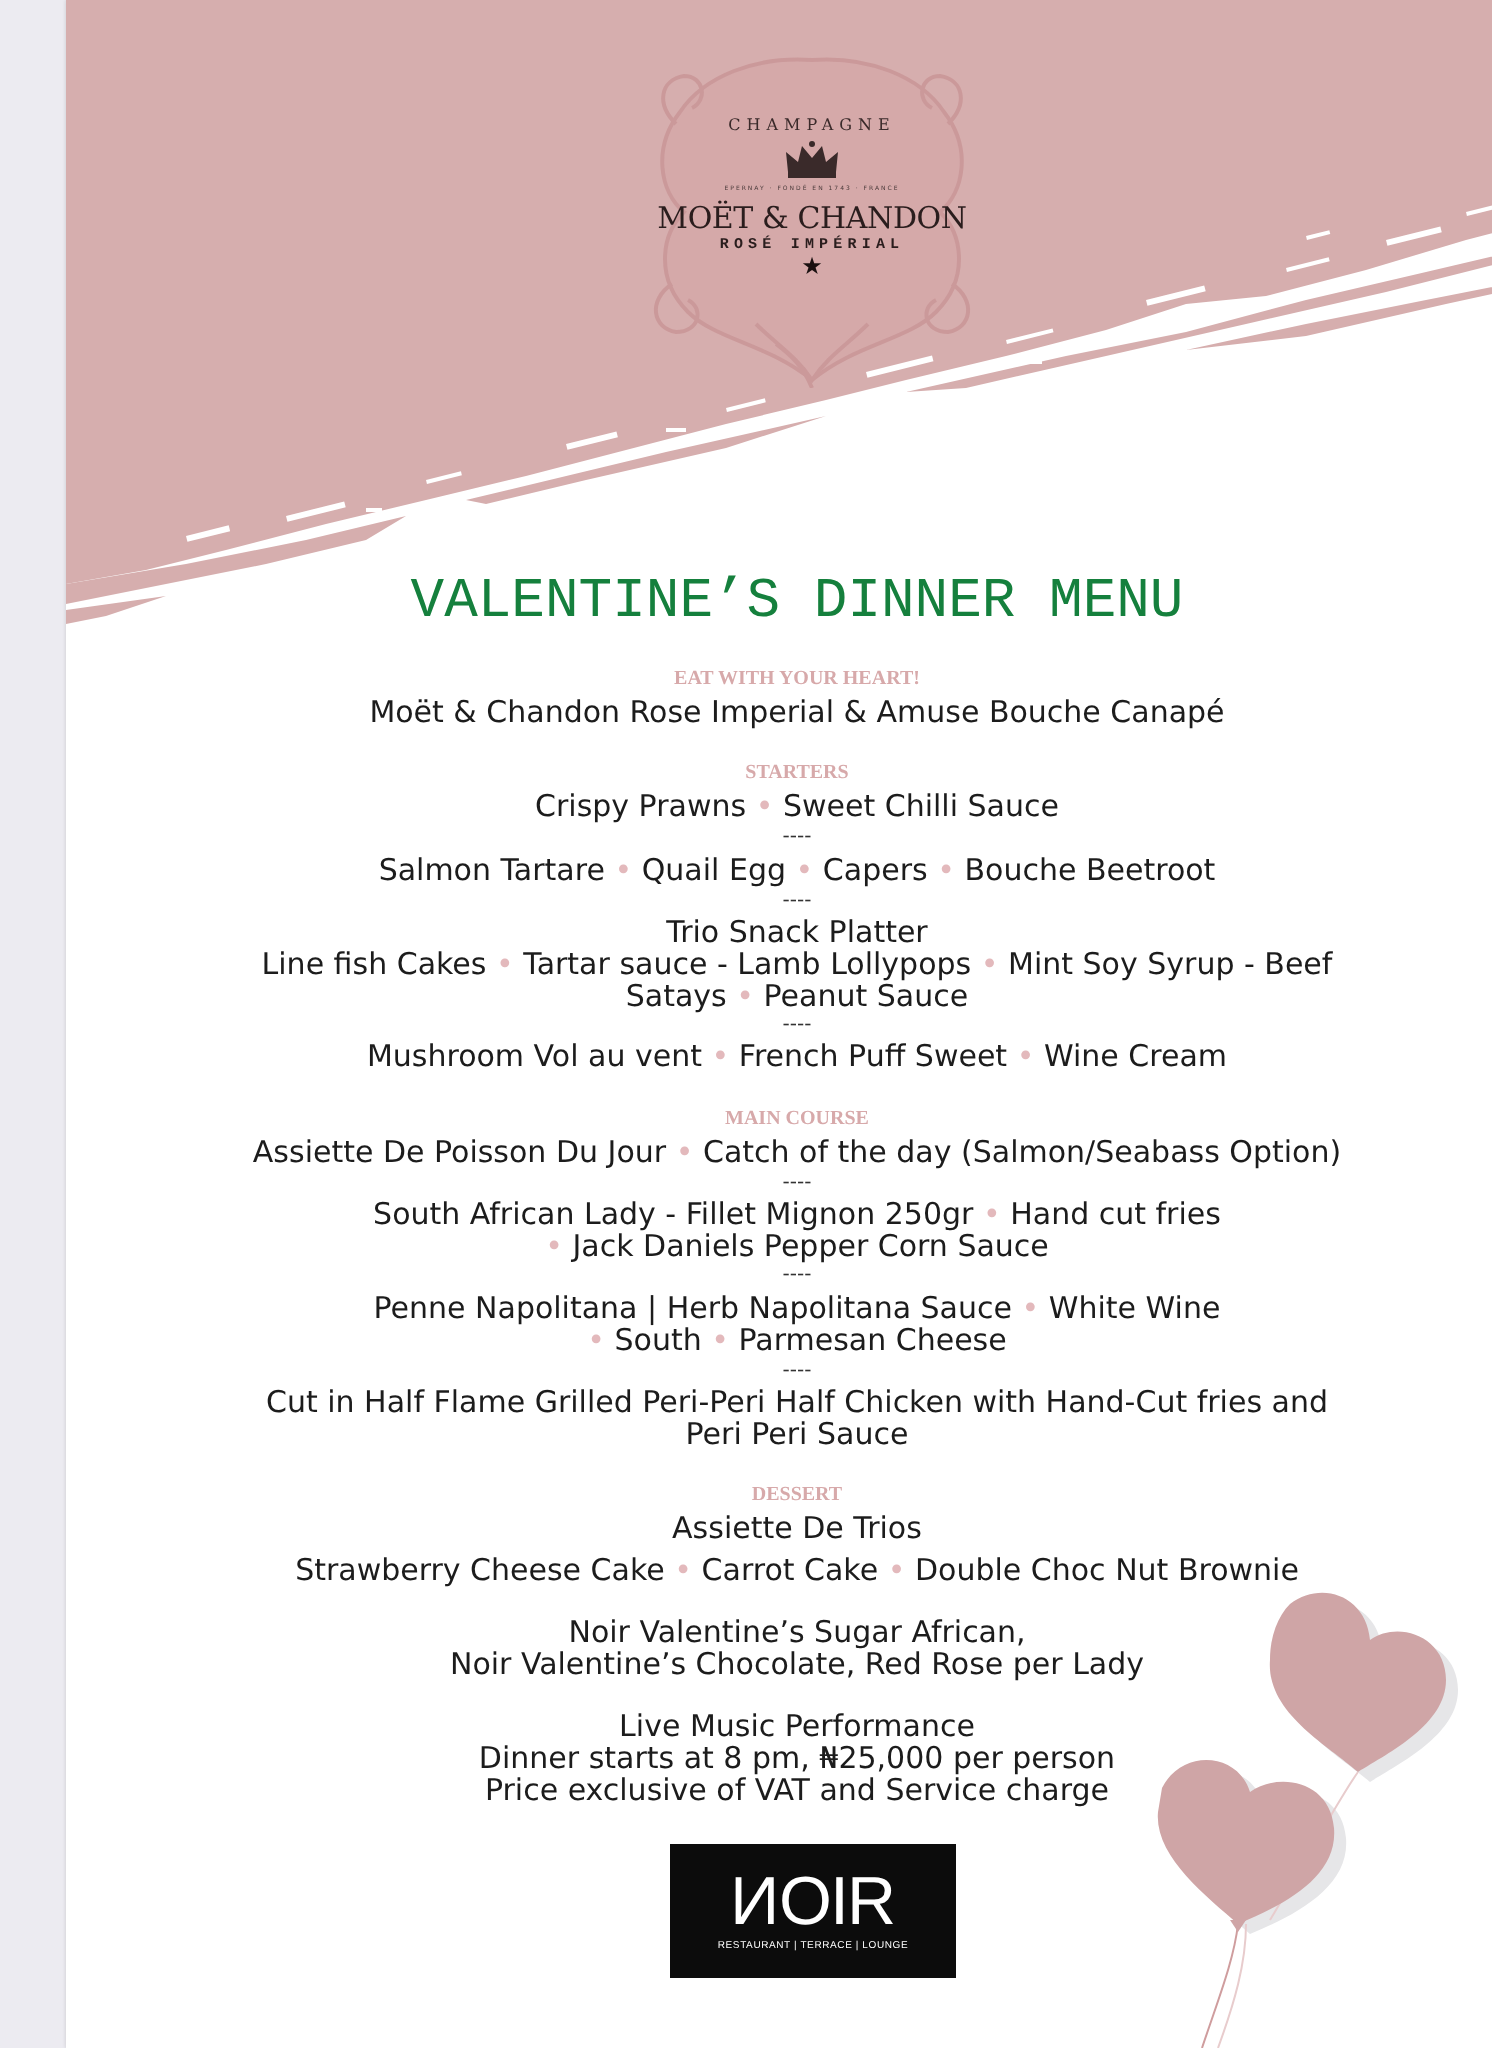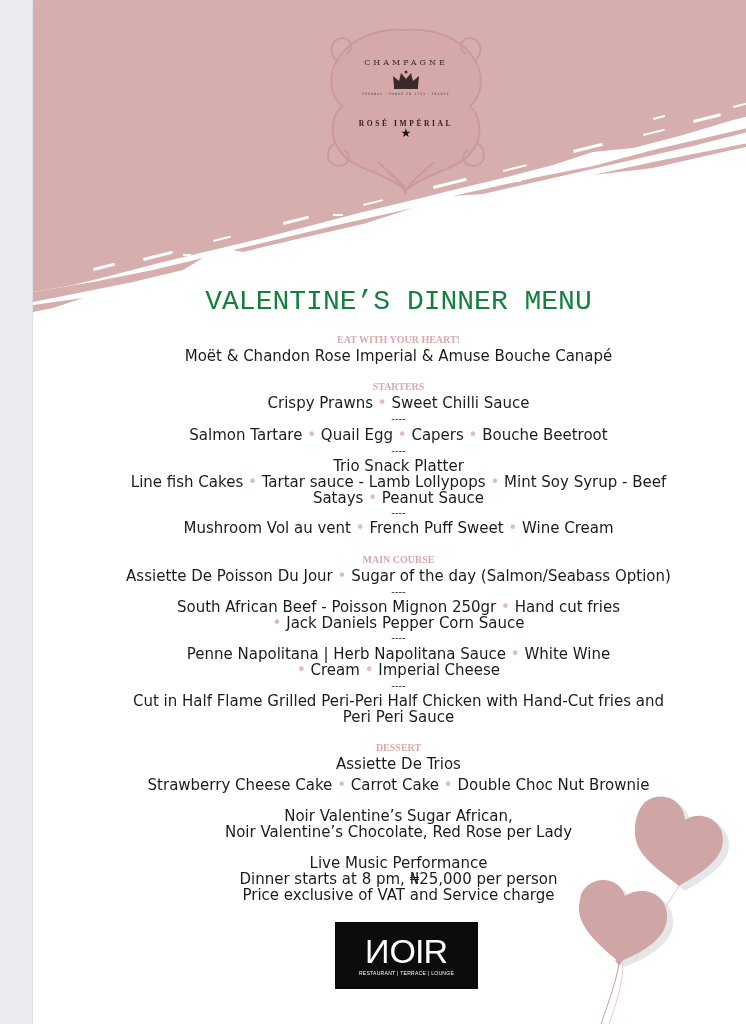--- a/index.html
+++ b/index.html
@@ -26,21 +26,21 @@
       position: absolute; top: 70px; left: 0; width: 100%;
       font-size: 3px; letter-spacing: 1px; color: #4a3a3a;
     }
     .logo .brand {
       position: absolute; top: 78px; left: 0; width: 100%;
       font-family: "DejaVu Serif", serif; font-size: 15px; color: #2a1d1d; letter-spacing: -0.2px;
       white-space: nowrap;
     }
     .logo .sub {
       position: absolute; top: 97px; left: 0; width: 100%;
-      font-family: Liberation Serif, serif; font-weight: bold; font-size: 7.5px; letter-spacing: 2.6px; color: #2a1d1d;
+      font-family: Liberation Mono, monospace; font-weight: bold; font-size: 7.5px; letter-spacing: 2.6px; color: #2a1d1d;
     }
     .logo .star { position: absolute; top: 104px; left: 0; width: 100%; font-size: 12px; color: #1a1010; }
 
     .menu { position: absolute; left: 0; top: 0; width: 731px; text-align: center; color: #1c1c1c; }
     .title {
       position: absolute; top: 286px; left: 0; width: 100%;
       font-family: Liberation Mono, monospace; font-size: 28px; letter-spacing: 0px; color: #15803d;
     }
     .line { position: absolute; left: 0; width: 100%; font-size: 15px; line-height: 16px; white-space: nowrap; }
     .sec { color: #d7a9aa; font-weight: bold; font-size: 10px; font-family: Liberation Serif, serif; }
@@ -106,20 +106,21 @@
         <path d="M70,150 C78,156 84,162 88,172"></path>
       </g>
     </svg>
     <div class="champ">CHAMPAGNE</div>
     <svg class="crown" width="30" height="20" viewBox="0 0 30 20">
       <path d="M3,16 L2,6 L8,11 L10,3 L15,9 L20,3 L22,11 L28,6 L27,16 Z" fill="#3a2a2a"></path>
       <rect x="3" y="16" width="24" height="3" fill="#3a2a2a"></rect>
       <circle cx="15" cy="2" r="1.5" fill="#3a2a2a"></circle>
     </svg>
     <div class="fine">EPERNAY · FONDÉ EN 1743 · FRANCE</div>
+    <div class="brand">MOËT &amp; CHANDON</div>
     <div class="sub">ROSÉ IMPÉRIAL</div>
     <div class="star">★</div>
   </div>
 
   <div class="menu">
     <div class="title">VALENTINE’S DINNER MENU</div>
 
     <div class="line sec" style="top:332px">EAT WITH YOUR HEART!</div>
     <div class="line" style="top:348px">Moët &amp; Chandon Rose Imperial  &amp; Amuse Bouche Canapé</div>
 
@@ -159,43 +160,43 @@
       <span class="dot">•</span>
       <span>French Puff Sweet</span>
       <span class="dot">•</span>
       <span>Wine Cream</span>
     </div>
 
     <div class="line sec" style="top:552px">MAIN COURSE</div>
     <div class="line" style="top:568px">
       <span>Assiette De Poisson Du Jour</span>
       <span class="dot">•</span>
-      <span>Sugar of the day (Salmon/Seabass Option)</span>
+      <span>Catch of the day (Salmon/Seabass Option)</span>
     </div>
     <div class="line dash" style="top:587px">----</div>
     <div class="line" style="top:599px">
-      <span>South African Beef - Poisson Mignon 250gr </span>
+      <span>South African Lady - Fillet Mignon 250gr </span>
       <span class="dot">•</span>
       <span>Hand cut fries</span>
     </div>
     <div class="line" style="top:615px">
       <span class="dot">•</span>
       <span>Jack Daniels Pepper Corn Sauce</span>
     </div>
     <div class="line dash" style="top:633px">----</div>
     <div class="line" style="top:646px">
       <span>Penne Napolitana | Herb Napolitana Sauce</span>
       <span class="dot">•</span>
       <span>White Wine</span>
     </div>
     <div class="line" style="top:662px">
       <span class="dot">•</span>
-      <span>Cream</span>
-      <span class="dot">•</span>
-      <span>Imperial Cheese</span>
+      <span>South</span>
+      <span class="dot">•</span>
+      <span>Parmesan Cheese</span>
     </div>
     <div class="line dash" style="top:681px">----</div>
     <div class="line" style="top:693px">Cut in Half Flame Grilled Peri-Peri Half Chicken with Hand-Cut fries and</div>
     <div class="line" style="top:709px">Peri Peri Sauce</div>
 
     <div class="line sec" style="top:740px">DESSERT</div>
     <div class="line" style="top:756px">Assiette De Trios</div>
     <div class="line" style="top:777px">
       <span>Strawberry Cheese Cake</span>
       <span class="dot">•</span>

